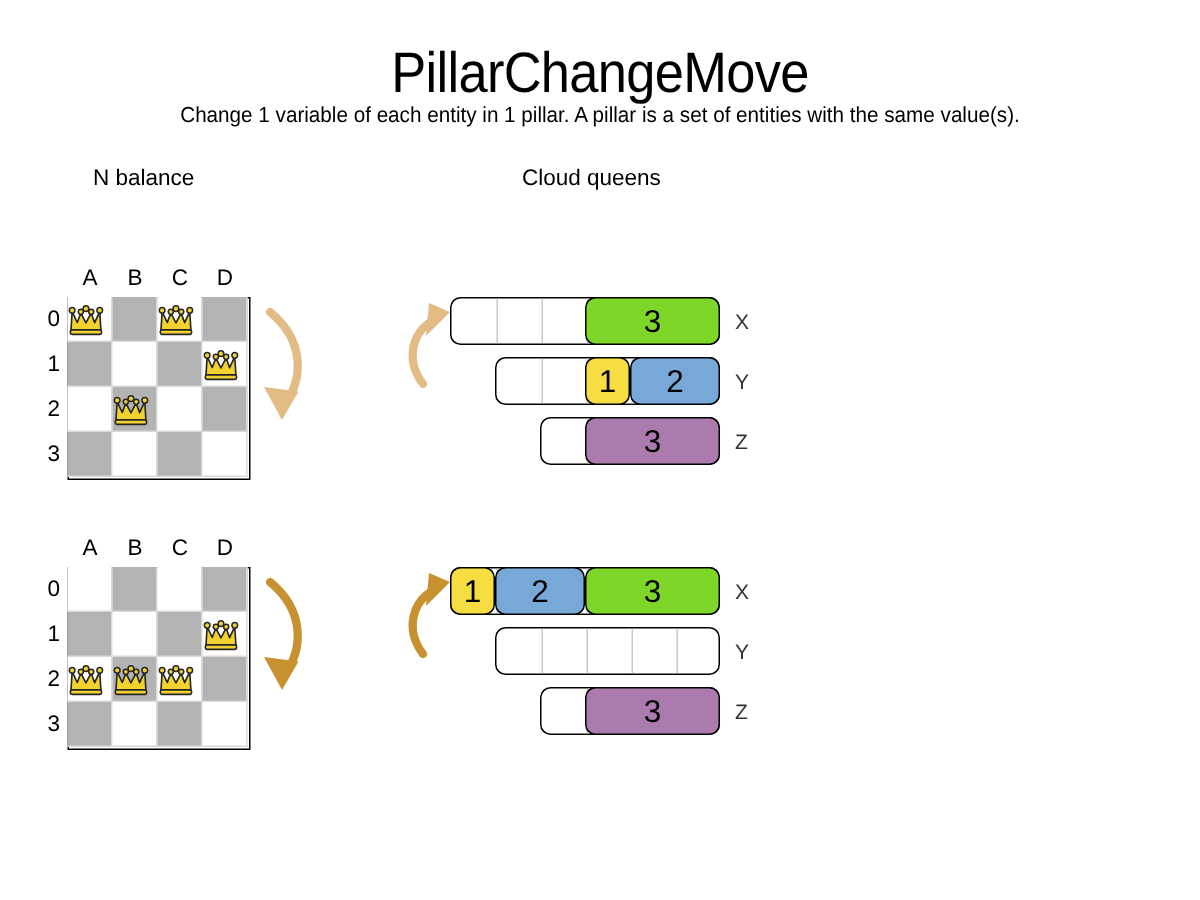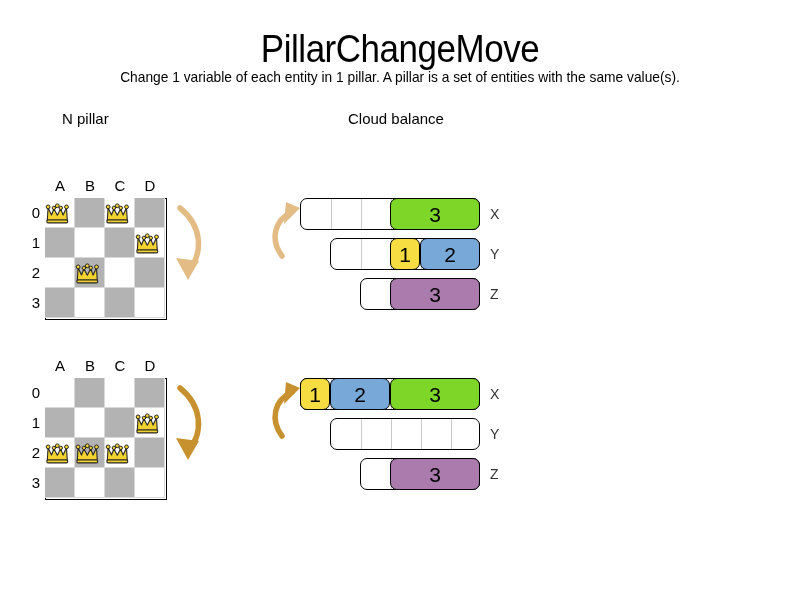--- a/index.html
+++ b/index.html
@@ -76,22 +76,22 @@
   .arrow svg{display:block;}
 </style>
 </head>
 <body>
 
 <div class="stage">
 
   <div class="title">PillarChangeMove</div>
   <div class="subtitle">Change 1 variable of each entity in 1 pillar. A pillar is a set of entities with the same value(s).</div>
 
-  <div class="section-label" id="lbl-nqueens">N pillar</div>
-  <div class="section-label" id="lbl-cloud">Cloud balance</div>
+  <div class="section-label" id="lbl-nqueens">N balance</div>
+  <div class="section-label" id="lbl-cloud">Cloud queens</div>
 
   <div class="board" id="board-before" style="left:45px;top:198px;">
       <div class="frame"></div>
       <div class="cell gridline light" style="left: 0px; top: 0px;"></div>
       <div class="cell gridline dark" style="left: 30px; top: 0px;"></div>
       <div class="cell gridline light" style="left: 60px; top: 0px;"></div>
       <div class="cell gridline dark" style="left: 90px; top: 0px;"></div>
       <div class="cell gridline dark" style="left: 0px; top: 30px;"></div>
       <div class="cell gridline light" style="left: 30px; top: 30px;"></div>
       <div class="cell gridline dark" style="left: 60px; top: 30px;"></div>

